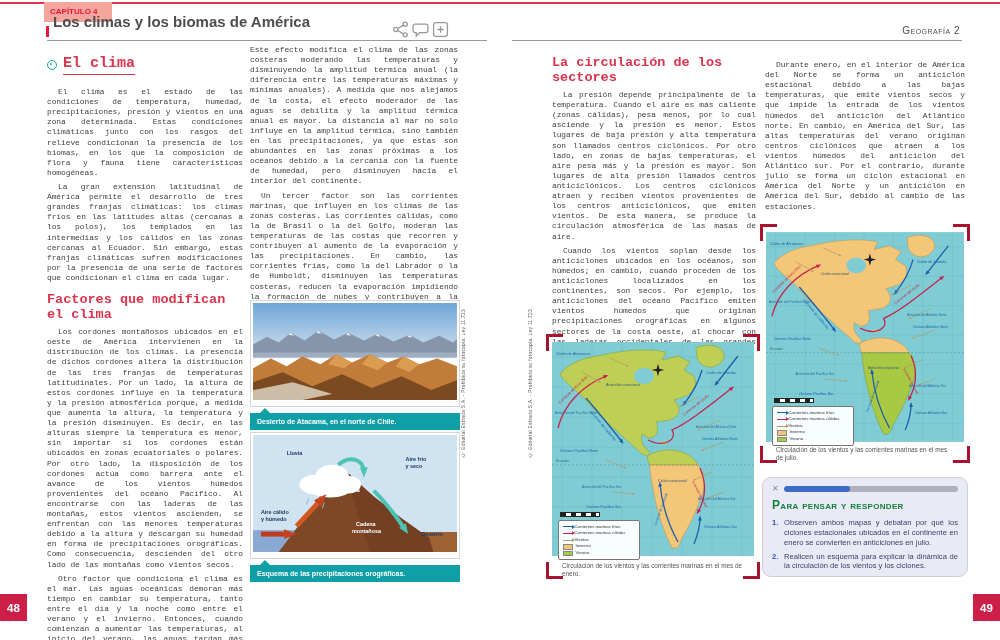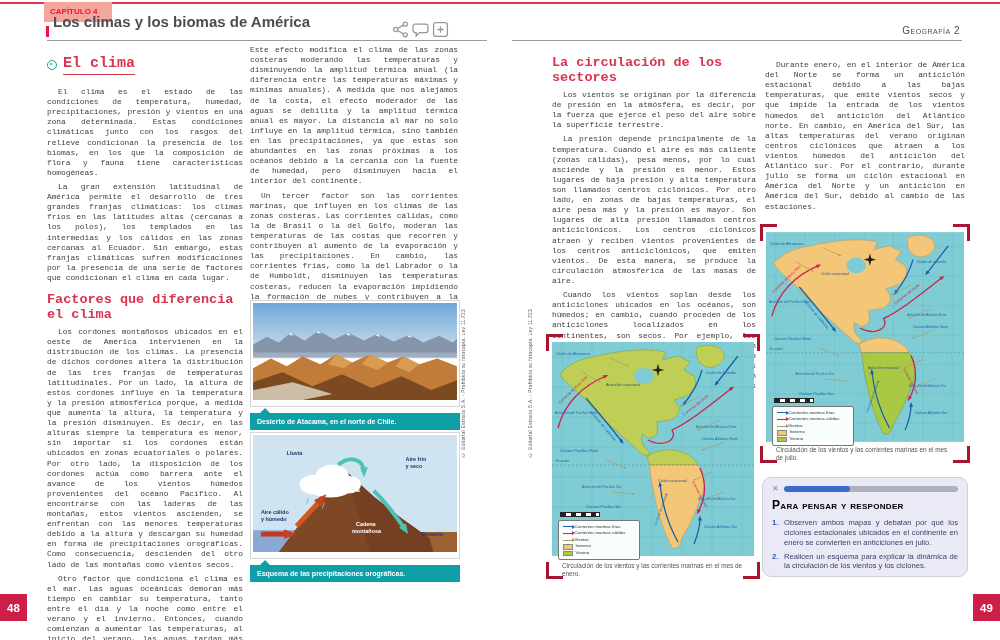--- a/index.html
+++ b/index.html
@@ -57,21 +57,21 @@
           background:repeating-linear-gradient(90deg,#222 0 5px,#fff 5px 10px);}
   .map-cap{position:absolute;left:16px;right:16px;top:228px;font-size:6.4px;color:#555;line-height:1.3;}
 
   
   .think{position:absolute;left:762px;top:477px;width:206px;height:100px;background:#e9eaf5;
          border:1.4px solid #cfcfd6;border-radius:9px;box-sizing:border-box;padding:7px 9px;}
   .tb-bar{display:flex;align-items:center;margin-bottom:5px;}
   .tb-x{color:#8a8a94;font-size:8px;margin-right:5px;line-height:1;}
   .tb-track{flex:1;height:6px;border-radius:3px;background:#aeb1bb;overflow:hidden;}
   .tb-fill{width:38%;height:100%;background:#3a6cc8;border-radius:3px;}
-  .tb-title{font-variant:small-caps;font-weight:bold;color:#000000;font-size:12px;letter-spacing:.3px;margin-bottom:6px;}
+  .tb-title{font-variant:small-caps;font-weight:bold;color:#15803d;font-size:12px;letter-spacing:.3px;margin-bottom:6px;}
   .tb-item{display:flex;margin-bottom:4px;}
   .tb-num{width:12px;flex:0 0 auto;font-weight:bold;color:#2f55b8;font-size:7.6px;}
   .tb-txt{flex:1;font-size:7.6px;line-height:1.3;color:#3d3d66;text-align:justify;}
 
   
   .pagenum{position:absolute;top:594px;width:27px;height:27px;background:#cb1f47;color:#fff;
            font-weight:bold;font-size:11.5px;display:flex;align-items:center;justify-content:center;}
   .copyv{position:absolute;font-size:4.8px;color:#5a5a5a;writing-mode:vertical-rl;
          transform:rotate(180deg);letter-spacing:.3px;height:175px;}
   .diag-svg text,.photo-svg text{font-family:"Liberation Sans",sans-serif;}
@@ -161,21 +161,21 @@
     </svg>
 </span>
 
 <div class="col" style="left:47px;top:55px;width:196px">
   <div class="h-elclima">
     <span class="ring"></span>
     <span class="h1t">El clima</span>
   </div>
   <p>El clima es el estado de las condiciones de temperatura, humedad, precipitaciones, presión y vientos en una zona determinada. Estas condiciones climáticas junto con los rasgos del relieve condicionan la presencia de los biomas, en los que la composición de flora y fauna tiene características homogéneas.</p>
   <p>La gran extensión latitudinal de América permite el desarrollo de tres grandes franjas climáticas: los climas fríos en las latitudes altas (cercanas a los polos), los templados en las intermedias y los cálidos en las zonas cercanas al Ecuador. Sin embargo, estas franjas climáticas sufren modificaciones por la presencia de una serie de factores que condicionan el clima en cada lugar.</p>
-  <div class="sec-h" style="margin-top:9px">Factores que diferencia el clima</div>
+  <div class="sec-h" style="margin-top:9px">Factores que modifican el clima</div>
   <p>Los cordones montañosos ubicados en el oeste de América intervienen en la distribución de los climas. La presencia de dichos cordones altera la distribución de las tres franjas de temperaturas latitudinales. Por un lado, la altura de estos cordones influye en la temperatura y la presión atmosférica porque, a medida que aumenta la altura, la temperatura y la presión disminuyen. Es decir, en las alturas siempre la temperatura es menor, sin importar si los cordones están ubicados en zonas ecuatoriales o polares. Por otro lado, la disposición de los cordones actúa como barrera ante el avance de los vientos húmedos provenientes del océano Pacífico. Al encontrarse con las laderas de las montañas, estos vientos ascienden, se enfrentan con las menores temperaturas debido a la altura y descargan su humedad en forma de precipitaciones orográficas. Como consecuencia, descienden del otro lado de las montañas como vientos secos.</p>
   <p>Otro factor que condiciona el clima es el mar. Las aguas oceánicas demoran más tiempo en cambiar su temperatura, tanto entre el día y la noche como entre el verano y el invierno. Entonces, cuando comienzan a aumentar las temperaturas, al inicio del verano, las aguas tardan más que los continentes en calentarse. Pero cuando empieza a hacer frío, las aguas también tardan más en enfriarse. Por lo tanto, las aguas están desfasadas respecto de la temperatura del ambiente.</p>
 </div>
 
 <div class="col" style="left:250px;top:45px;width:208px">
   <p style="text-indent:0">Este efecto modifica el clima de las zonas costeras moderando las temperaturas y disminuyendo la amplitud térmica anual (la diferencia entre las temperaturas máximas y mínimas anuales). A medida que nos alejamos de la costa, el efecto moderador de las aguas se debilita y la amplitud térmica anual es mayor. La distancia al mar no solo influye en la amplitud térmica, sino también en las precipitaciones, ya que estas son abundantes en las zonas próximas a los océanos debido a la cercanía con la fuente de humedad, pero disminuyen hacia el interior del continente.</p>
   <p>Un tercer factor son las corrientes marinas, que influyen en los climas de las zonas costeras. Las corrientes cálidas, como la de Brasil o la del Golfo, moderan las temperaturas de las costas que recorren y contribuyen al aumento de la evaporación y las precipitaciones. En cambio, las corrientes frías, como la del Labrador o la de Humboldt, disminuyen las temperaturas costeras, reducen la evaporación impidiendo la formación de nubes y contribuyen a la formación de desiertos costeros como el de Atacama.</p>
 </div>
 
 <div class="fig" style="left:250px;top:300px;width:210px">
@@ -235,21 +235,20 @@
     </svg>
   </div>
   <div class="capbar">Esquema de las precipitaciones orográficas.</div>
 </div>
 
 <div class="copyv" style="left:461px;top:282px">© Editorial Estrada S.A. - Prohibida su fotocopia. Ley 11.723</div>
 <div class="copyv" style="left:528px;top:282px">© Editorial Estrada S.A. - Prohibida su fotocopia. Ley 11.723</div>
 
 <div class="col" style="left:552px;top:55px;width:204px">
   <div class="sec-h">La circulación de los sectores</div>
-  <p>Los vientos se originan por la diferencia de presión en la atmósfera, es decir, por la fuerza que ejerce el peso del aire sobre la superficie terrestre.</p>
   <p>La presión depende principalmente de la temperatura. Cuando el aire es más caliente (zonas cálidas), pesa menos, por lo cual asciende y la presión es menor. Estos lugares de baja presión y alta temperatura son llamados centros ciclónicos. Por otro lado, en zonas de bajas temperaturas, el aire pesa más y la presión es mayor. Son lugares de alta presión llamados centros anticiclónicos. Los centros ciclónicos atraen y reciben vientos provenientes de los centros anticiclónicos, que emiten vientos. De esta manera, se produce la circulación atmosférica de las masas de aire.</p>
   <p>Cuando los vientos soplan desde los anticiclones ubicados en los océanos, son húmedos; en cambio, cuando proceden de los anticiclones localizados en los continentes, son secos. Por ejemplo, los anticiclones del océano Pacífico emiten vientos húmedos que originan precipitaciones orográficas en algunos sectores de la costa oeste, al chocar con las laderas occidentales de las grandes cordilleras que se extienden</p>
 </div>
 
 <div class="col" style="left:765px;top:60px;width:200px">
   <p>Durante enero, en el interior de América del Norte se forma un anticiclón estacional debido a las bajas temperaturas, que emite vientos secos y que impide la entrada de los vientos húmedos del anticiclón del Atlántico norte. En cambio, en América del Sur, las altas temperaturas del verano originan centros ciclónicos que atraen a los vientos húmedos del anticiclón del Atlántico sur. Por el contrario, durante julio se forma un ciclón estacional en América del Norte y un anticiclón en América del Sur, debido al cambio de las estaciones.</p>
 </div>
 
 <div class="mapfig" style="left:546px;top:334px;width:214px;height:252px">
   <div class="cb tl"></div>

